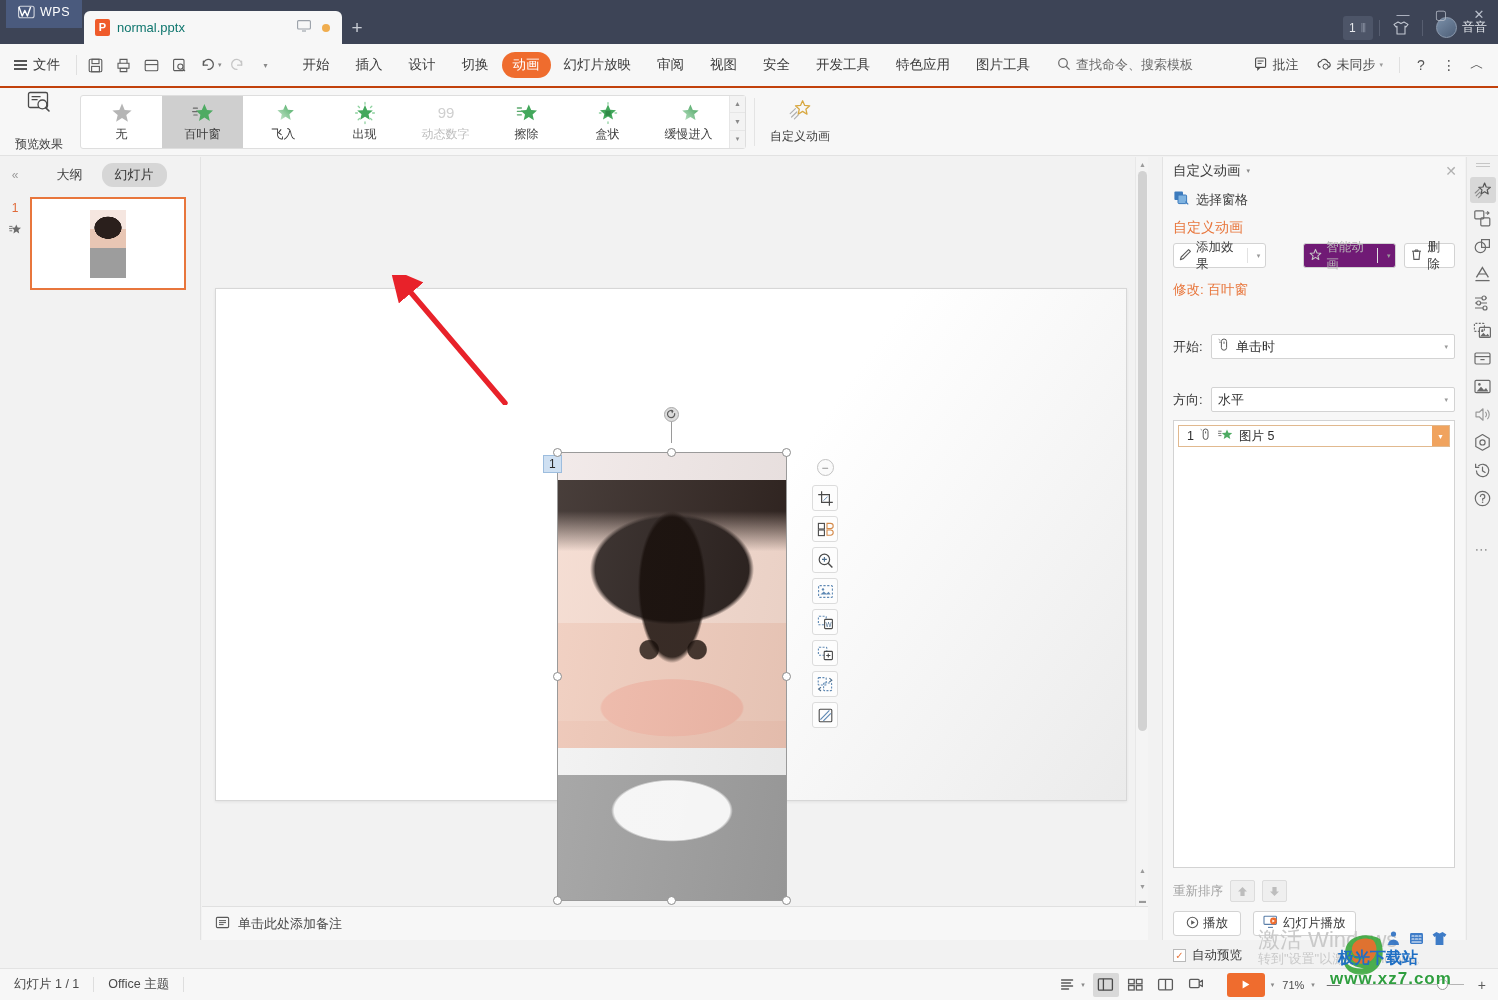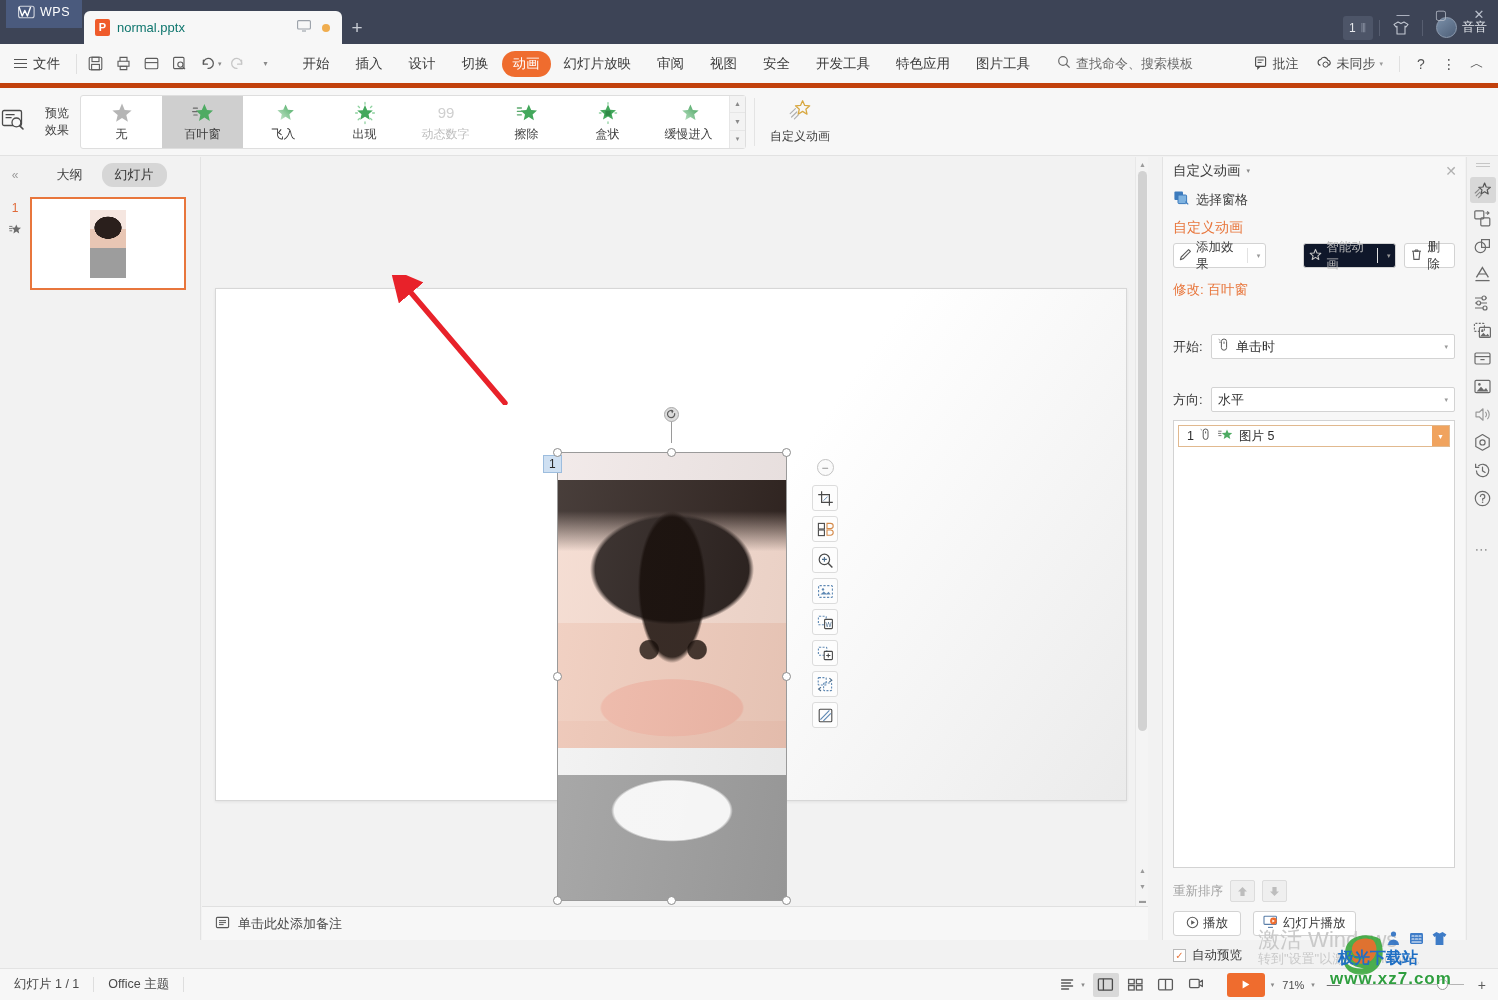--- a/index.html
+++ b/index.html
@@ -69,21 +69,21 @@
   }
   .wctrl div {
     width: 38px; height: 28px; display: flex; align-items: center; justify-content: center;
     color: #b9bfcb; font-size: 13px; cursor: pointer;
   }
 
   
   .menubar {
     position: absolute; top: 44px; left: 0; width: 1498px; height: 44px;
     background: #f7f7f7; display: flex; align-items: center;
-    border-bottom: 5px solid #c2410c;
+    border-bottom: 2px solid #c2410c;
   }
   .mb-file {
     display: flex; align-items: center; gap: 6px; padding: 0 12px 0 14px;
     font-size: 13.5px; color: #3b3b3b; cursor: pointer;
   }
   .hamburger { display: inline-flex; flex-direction: column; gap: 2.5px; }
   .hamburger i { display: block; width: 13px; height: 1.4px; background: #555; }
   .mb-div { width: 1px; height: 20px; background: #e0e0e0; margin: 0 4px; }
   .qicon {
     width: 28px; height: 28px; display: flex; align-items: center; justify-content: center;
@@ -108,21 +108,21 @@
   .mb-ricon { width: 26px; height: 26px; display:flex;align-items:center;justify-content:center;
     color:#555; cursor: pointer; font-size: 14px;}
 
   
   .ribbon {
     position: absolute; top: 88px; left: 0; width: 1498px; height: 68px;
     background: #f7f7f7; border-bottom: 1px solid #e2e2e2;
     display: flex; align-items: center;
   }
   .rb-preview {
-    width: 78px; height: 60px; display: flex; flex-direction: row;
+    width: 78px; height: 60px; display: flex; flex-direction: column;
     align-items: center; justify-content: center; gap: 19px; cursor: pointer;
     color: #3f3f3f; font-size: 12px;
   }
   .gallery {
     height: 54px; background: #fff; border: 1px solid #dedede; border-radius: 3px;
     display: flex; align-items: stretch; margin-left: 2px;
   }
   .gal-item {
     width: 81px; display: flex; flex-direction: column; align-items: center;
     justify-content: center; gap: 1px; cursor: pointer; font-size: 12px; color: #3a3a3a;
@@ -279,21 +279,21 @@
   }
   .rp-title {
     color: #e8763c; font-size: 14px; padding: 2px 0 6px 10px;
   }
   .rp-btnrow { display: flex; gap: 8px; padding: 0 10px 0 10px; }
   .rp-btn {
     height: 25px; border: 1px solid #d3d3d3; background: #fff; border-radius: 3px;
     display: flex; align-items: center; gap: 4px; padding: 0 5px;
     font-size: 12.5px; color: #3a3a3a; cursor: pointer;
   }
-  .rp-btn.disabled { color: #b9b9b9; background: #0f172a; margin-left: 29px; }
+  .rp-btn.disabled { color: #b9b9b9; background: #701a75; margin-left: 29px; }
   .rp-btn .cr { font-size: 7px; color: #999; margin-left: 3px; }
   .rp-btn .vdiv { width: 1px; height: 15px; background: #e2e2e2; margin: 0 2px 0 4px;}
   .rp-modify {
     color: #e8763c; font-size: 13.5px; padding: 13px 0 7px 10px;
   }
   .rp-field {
     display: flex; align-items: center; padding: 0 10px 0 10px; margin-bottom: 8px; margin-top: 28px;
   }
   .rp-label { width: 38px; font-size: 13px; color: #3a3a3a; }
   .rp-select {

